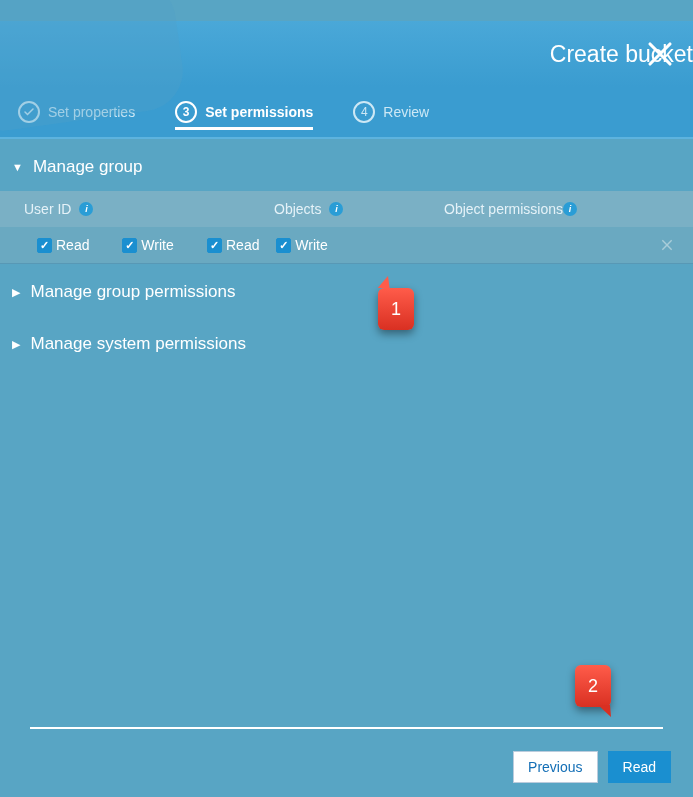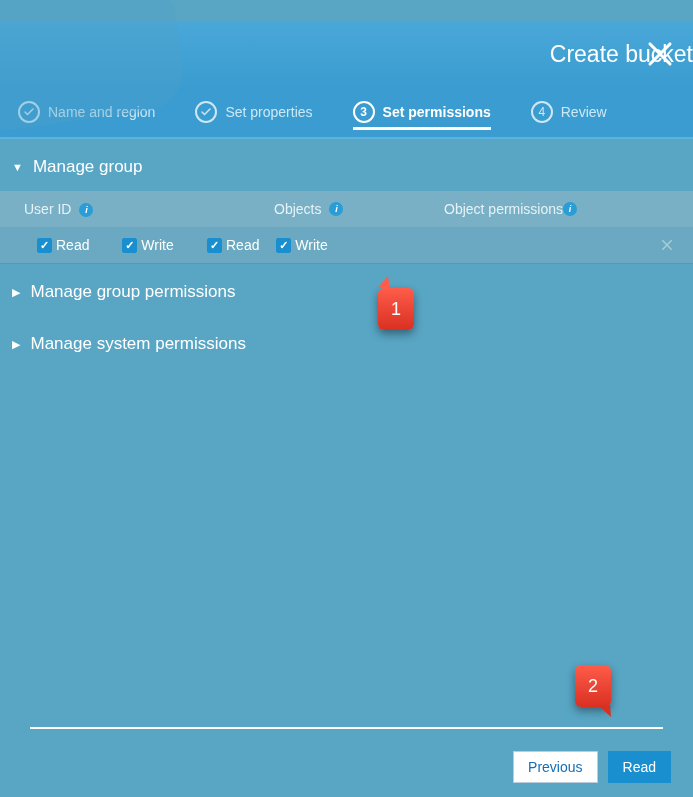--- a/index.html
+++ b/index.html
@@ -99,21 +99,21 @@
       font-size: 11px;
     }
     .table-header {
       background: #7ab0c5;
       display: flex;
       padding: 10px 12px 10px 24px;
       color: #e5f2f8;
       font-size: 14px;
       align-items: center;
     }
-    .col-userid { width: 250px; display: flex; align-items: flex-end; gap: 8px; }
+    .col-userid { width: 250px; display: flex; align-items: center; gap: 8px; }
     .col-objects { width: 170px; display: flex; align-items: center; gap: 8px; }
     .col-objperm { flex: 1; display: flex; align-items: center; }
     .info-icon {
       width: 14px;
       height: 14px;
       background: #2a9dd6;
       border-radius: 50%;
       display: inline-flex;
       align-items: center;
       justify-content: center;
@@ -238,28 +238,20 @@
   <div class="header-bg-shape"></div>
   <div class="title">Create bucket</div>
   <div class="close-btn">
     <svg viewBox="0 0 24 24">
         <path d="M4 4 L20 20 M20 4 L4 20" stroke="#fff" stroke-width="2.5" stroke-linecap="round"></path>
       </svg>
   </div>
 </div>
 
 <div class="stepper">
-  <div class="step">
-    <span class="step-circle">
-      <svg viewBox="0 0 24 24" width="12" height="12">
-          <path d="M4 12 L9 17 L20 6" stroke="#cde8f5" stroke-width="3" fill="none" stroke-linecap="round"></path>
-        </svg>
-    </span>
-    <span>Name and region</span>
-  </div>
   <div class="step">
     <span class="step-circle">
       <svg viewBox="0 0 24 24" width="12" height="12">
           <path d="M4 12 L9 17 L20 6" stroke="#cde8f5" stroke-width="3" fill="none" stroke-linecap="round"></path>
         </svg>
     </span>
     <span>Set properties</span>
   </div>
   <div class="step active">
     <span class="step-circle">3</span>

